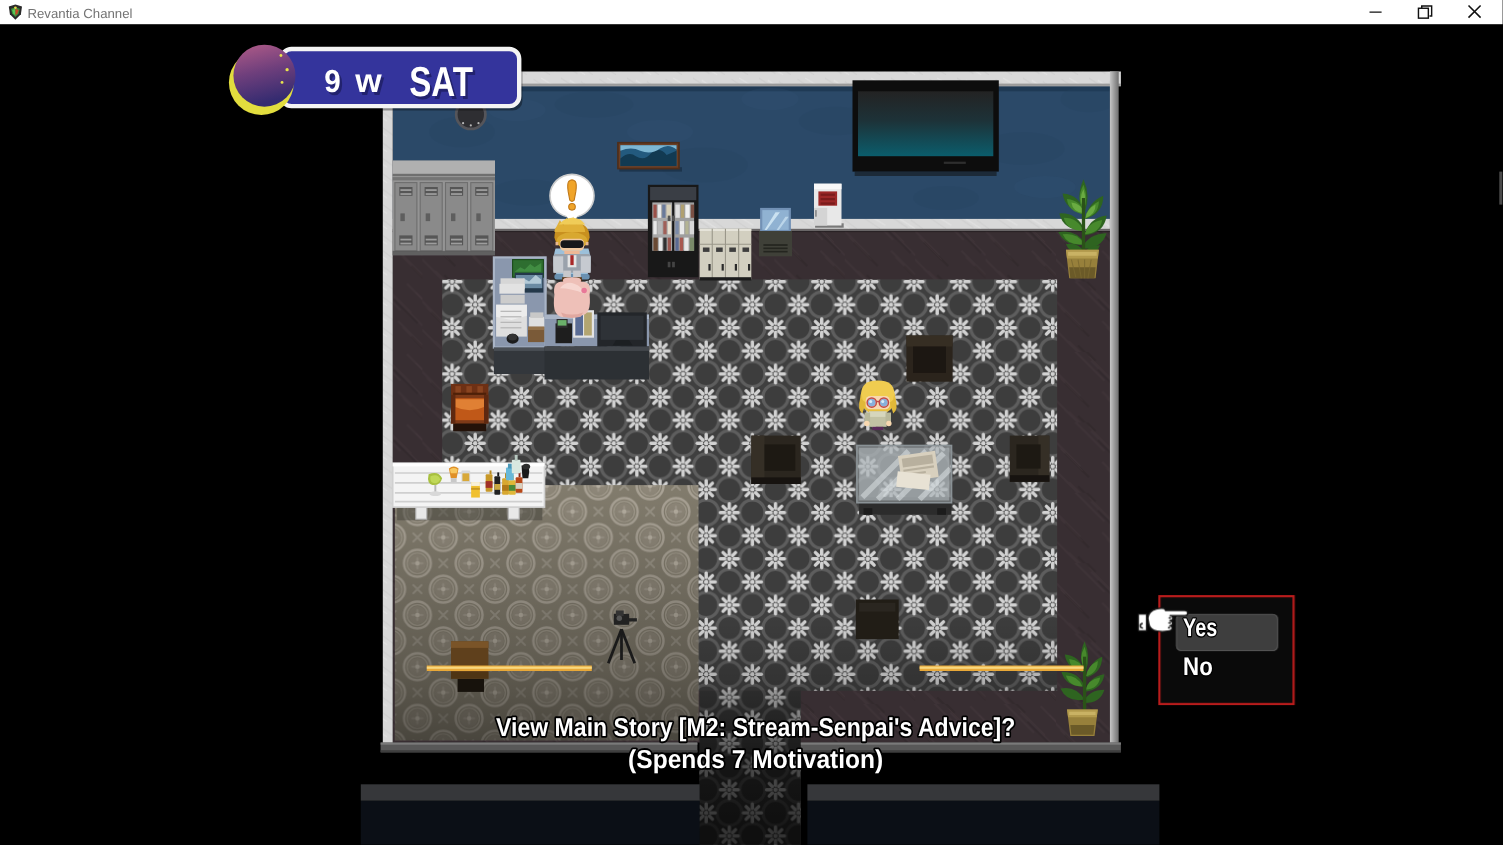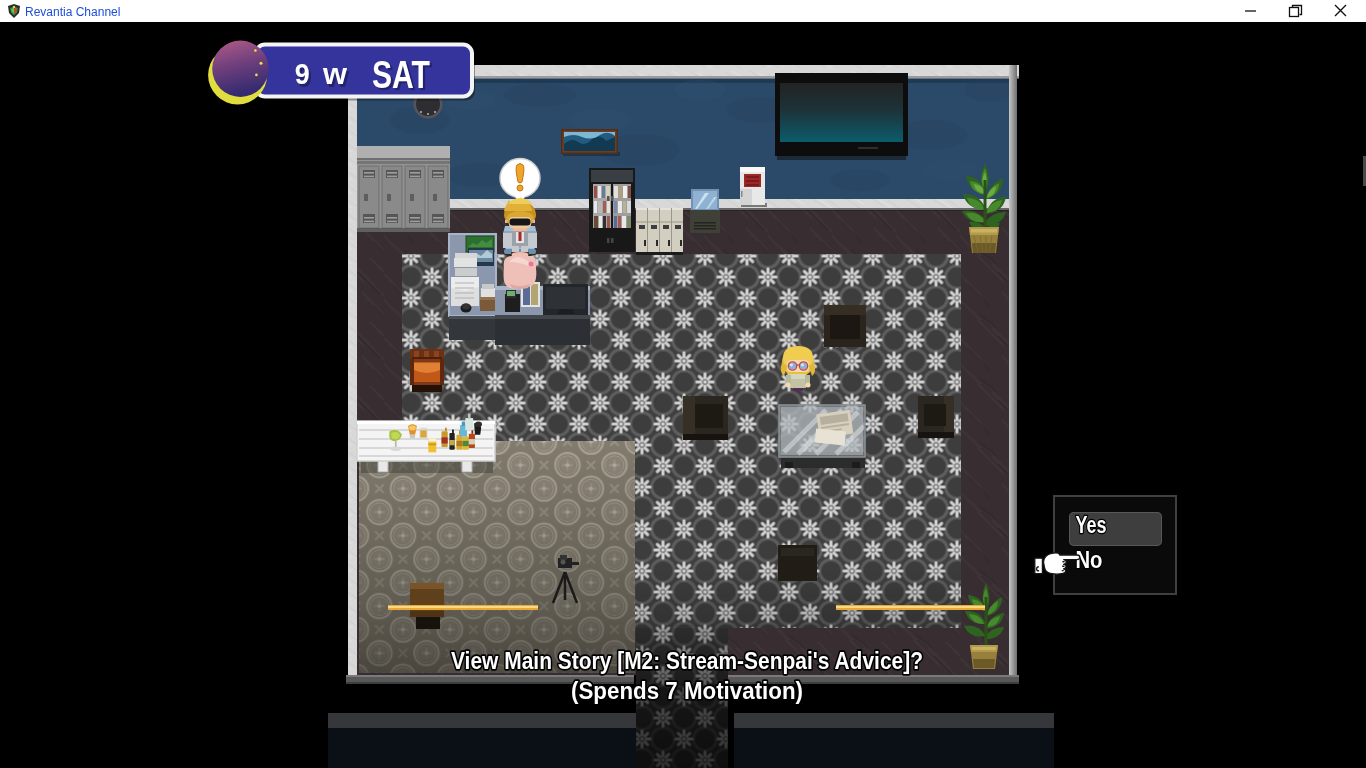--- a/index.html
+++ b/index.html
@@ -661,21 +661,21 @@
 <div class="abs" style="left:0;top:0;width:1366px;height:22px;background:#ffffff">
 
  <svg class="abs" style="left:6px;top:3px" width="16" height="16" viewBox="0 0 16 16">
   <path d="M2,3 L8,1 L14,3 L13,10 L8,15 L3,10 Z" fill="#2a2a2a"></path>
   <path d="M4,5 L8,3.5 L12,5 L11,9.5 L8,12.5 L5,9.5 Z" fill="#3a8a3a"></path>
   <path d="M5,6 L8,5 L8,11 L6,9 Z" fill="#58c858"></path>
   <path d="M8,5 L11,6 L10,9 L8,11 Z" fill="#c84828"></path>
   <circle cx="8" cy="4" r="1.2" fill="#e8d848"></circle>
  </svg>
 
- <div class="abs" style="left:25px;top:5px;font-size:12px;color:#1d4ed8;transform:translateZ(0)">Revantia Channel</div>
+ <div class="abs" style="left:25px;top:5px;font-size:12px;color:#737373;transform:translateZ(0)">Revantia Channel</div>
 
  <svg class="abs" style="left:1228px;top:0" width="45" height="22" viewBox="0 0 45 22">
   <line x1="17" y1="11" x2="28" y2="11" stroke="#111" stroke-width="1.3"></line>
  </svg>
 
  <svg class="abs" style="left:1273px;top:0" width="45" height="22" viewBox="0 0 45 22">
   <rect x="16.5" y="7.5" width="9" height="9" fill="none" stroke="#111" stroke-width="1.3"></rect>
   <path d="M19.5,7.5 v-2 h9 v9 h-2" fill="none" stroke="#111" stroke-width="1.3"></path>
  </svg>
 
@@ -711,21 +711,21 @@
  </g>
 </svg>
 
 <svg class="abs" style="left:0;top:630px;transform:translateZ(0)" width="1366" height="90" viewBox="0 0 1366 90">
  <g font-family="Liberation Sans, sans-serif" font-weight="bold" text-anchor="middle" fill="#ffffff" stroke="#000000" stroke-width="3.4" paint-order="stroke" stroke-linejoin="round">
   <text x="687" y="39" font-size="23.5" textLength="472" lengthAdjust="spacingAndGlyphs">View Main Story [M2: Stream-Senpai's Advice]?</text>
   <text x="687" y="68.5" font-size="23.5" textLength="232" lengthAdjust="spacingAndGlyphs">(Spends 7 Motivation)</text>
  </g>
 </svg>
 
-<div class="abs" style="left:1053px;top:495px;width:120px;height:96px;border:2px solid #404040;background:rgba(12,12,12,0.8)">
+<div class="abs" style="left:1053px;top:541px;width:120px;height:96px;border:2px solid #b91c1c;background:rgba(12,12,12,0.8)">
 
  <div class="abs" style="left:14px;top:15px;width:93px;height:34px;background:#3e3e3e;border-radius:5px;box-shadow:inset 0 0 0 1px #575757"></div>
 
  <svg class="abs" style="left:0;top:0;transform:translateZ(0)" width="120" height="96" viewBox="0 0 120 96">
   <g font-family="Liberation Sans, sans-serif" font-weight="bold" font-size="23px" fill="#ffffff" stroke="#000000" stroke-width="2.6" paint-order="stroke" stroke-linejoin="round">
    <text x="20.5" y="35.5" textLength="31" lengthAdjust="spacingAndGlyphs">Yes</text>
    <text x="20.5" y="71" textLength="27" lengthAdjust="spacingAndGlyphs">No</text>
   </g>
  </svg>
 </div>

